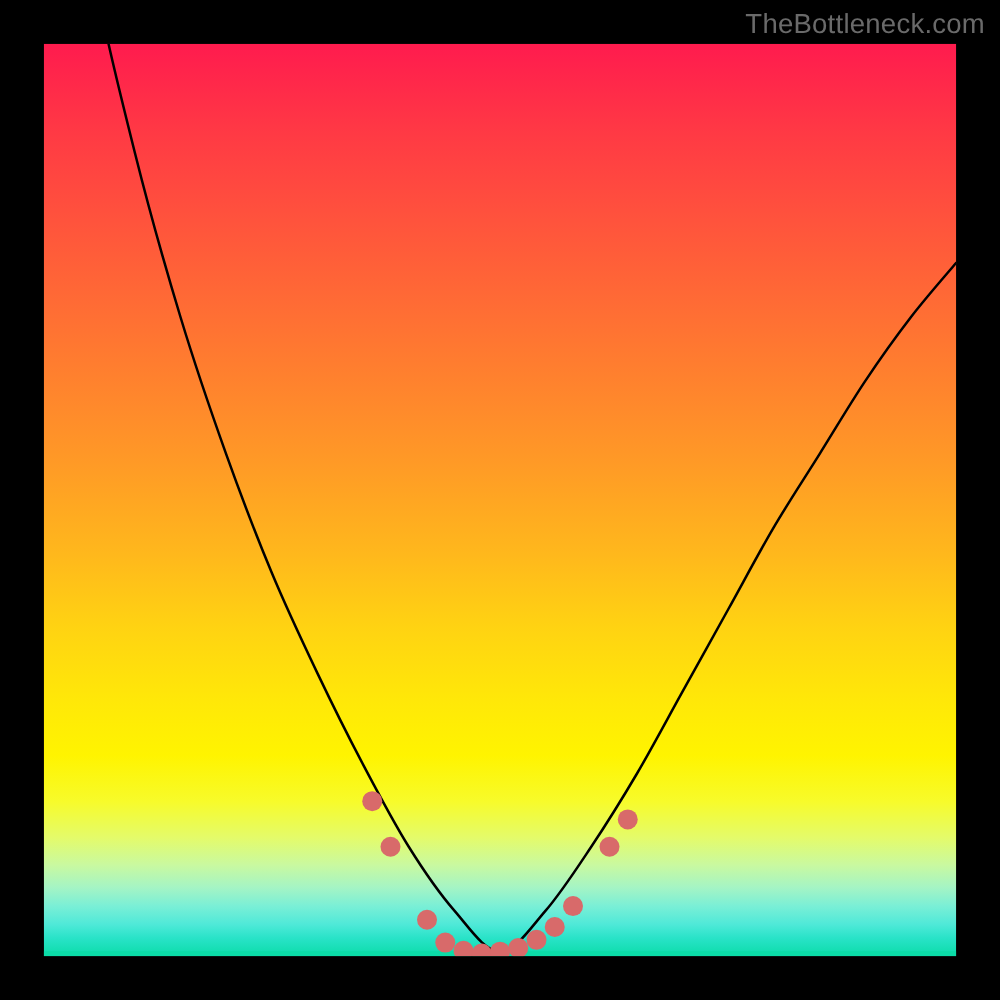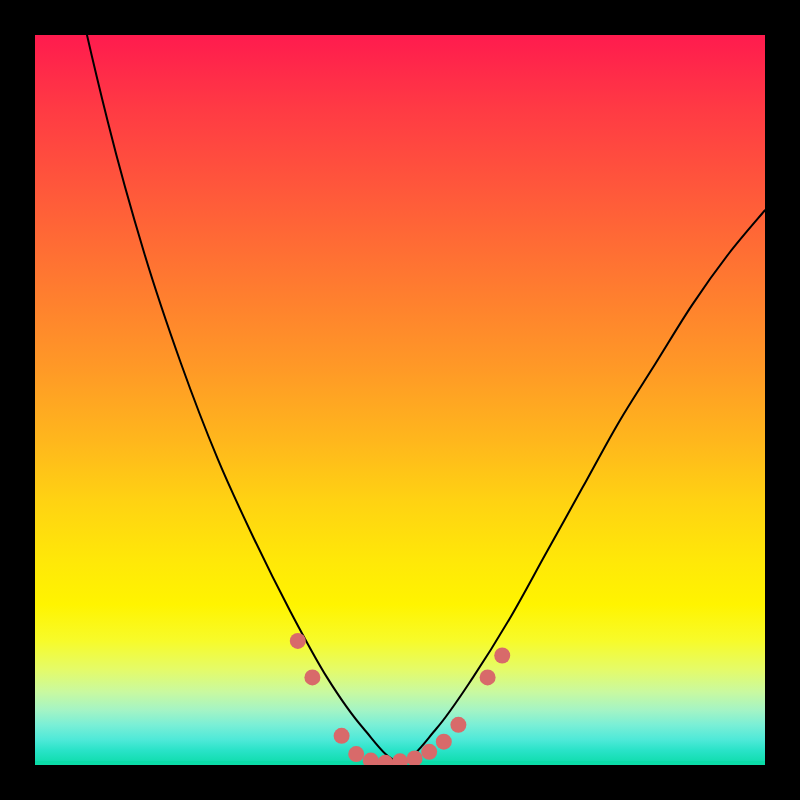--- a/index.html
+++ b/index.html
@@ -81,20 +81,21 @@
     width: 100%;
     bottom: 0;
     height: 4px;
     background: #0bdca8;
   }
 </style>
 </head>
 <body>
 
 <div class="frame">
+  <div class="watermark">TheBottleneck.com</div>
 
   <div class="plot">
     <div class="gradient"></div>
     <div class="flat-green"></div>
     <svg id="chart-svg" viewBox="0 0 730 730" preserveAspectRatio="none">
       <path id="curve-path" class="curve" d="M 0 -291.9999999999999 C 6.083333333333333 -255.49999999999991, 24.333333333333336 -136.26666666666677, 36.5 -73.00000000000011 C 48.666666666666664 -9.733333333333462, 60.833333333333336 38.93333333333333, 73 87.60000000000002 C 85.16666666666667 136.2666666666667, 97.33333333333333 178.85000000000008, 109.5 219.00000000000006 C 121.66666666666667 259.15000000000003, 133.83333333333334 294.4333333333333, 146 328.49999999999994 C 158.16666666666666 362.5666666666666, 170.33333333333334 394.20000000000005, 182.5 423.40000000000003 C 194.66666666666666 452.6, 206.83333333333334 478.15, 219 503.7 C 231.16666666666666 529.25, 243.33333333333331 553.5833333333334, 255.49999999999997 576.7 C 267.66666666666663 599.8166666666667, 279.8333333333333 622.9333333333333, 292 642.4 C 304.1666666666667 661.8666666666667, 316.3333333333333 679.5083333333333, 328.5 693.5 C 340.6666666666667 707.4916666666667, 352.8333333333333 726.35, 365 726.35 C 377.1666666666667 726.35, 389.33333333333337 707.4916666666667, 401.50000000000006 693.5 C 413.66666666666674 679.5083333333333, 425.83333333333337 660.65, 438 642.4 C 450.16666666666663 624.15, 462.33333333333337 604.6833333333334, 474.5 584 C 486.66666666666663 563.3166666666666, 498.83333333333326 540.1999999999999, 510.99999999999994 518.3 C 523.1666666666666 496.4, 535.3333333333334 474.5, 547.5 452.6 C 559.6666666666666 430.70000000000005, 571.8333333333334 407.58333333333337, 584 386.90000000000003 C 596.1666666666666 366.2166666666667, 608.3333333333334 347.9666666666666, 620.5 328.49999999999994 C 632.6666666666666 309.0333333333333, 644.8333333333334 288.35, 657 270.1 C 669.1666666666666 251.85000000000005, 681.3333333333334 234.81666666666672, 693.5 219.00000000000006 C 705.6666666666666 203.1833333333334, 723.9166666666666 182.50000000000006, 730 175.20000000000005"></path>
       <g id="markers">
           <circle cx="262.8" cy="605.9" r="8" class="dot"></circle>
           <circle cx="277.4" cy="642.4" r="8" class="dot"></circle>
           <circle cx="306.59999999999997" cy="700.8" r="8" class="dot"></circle>

